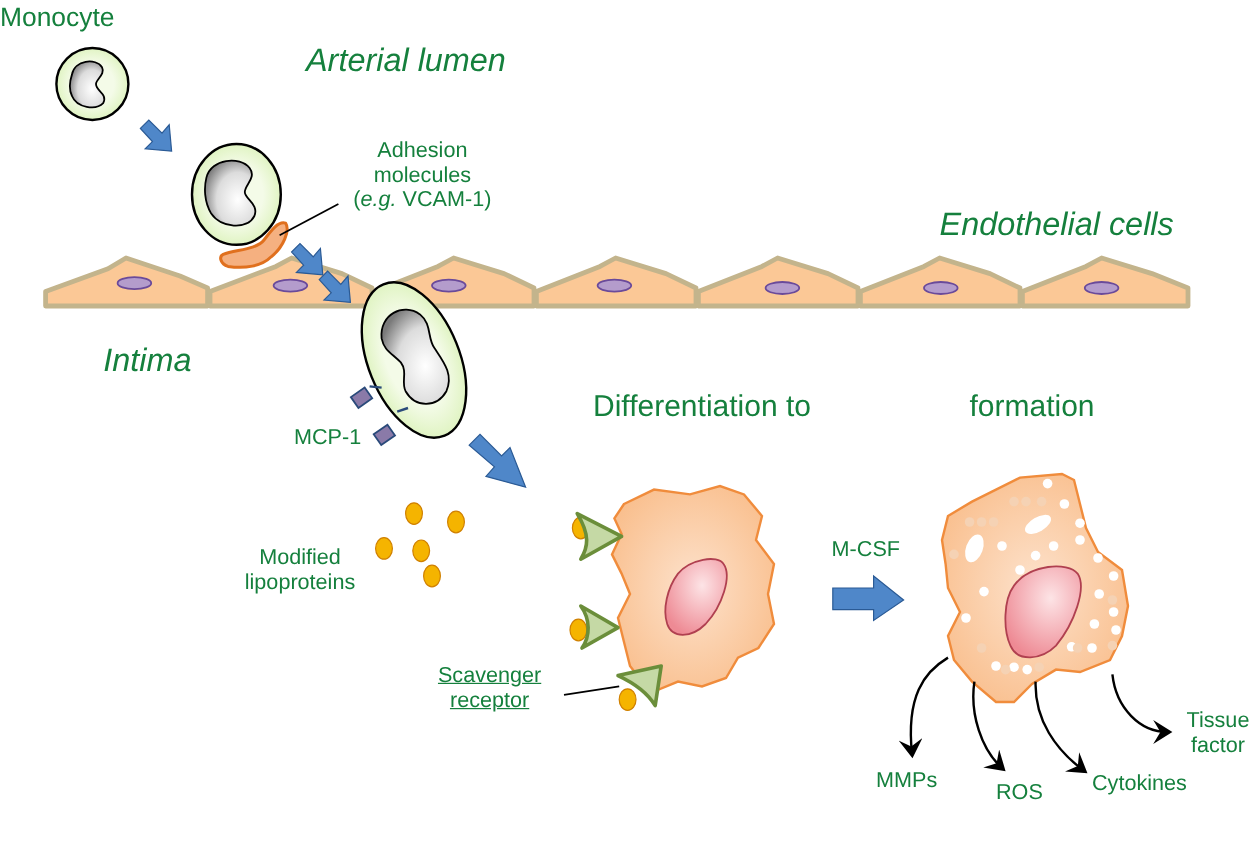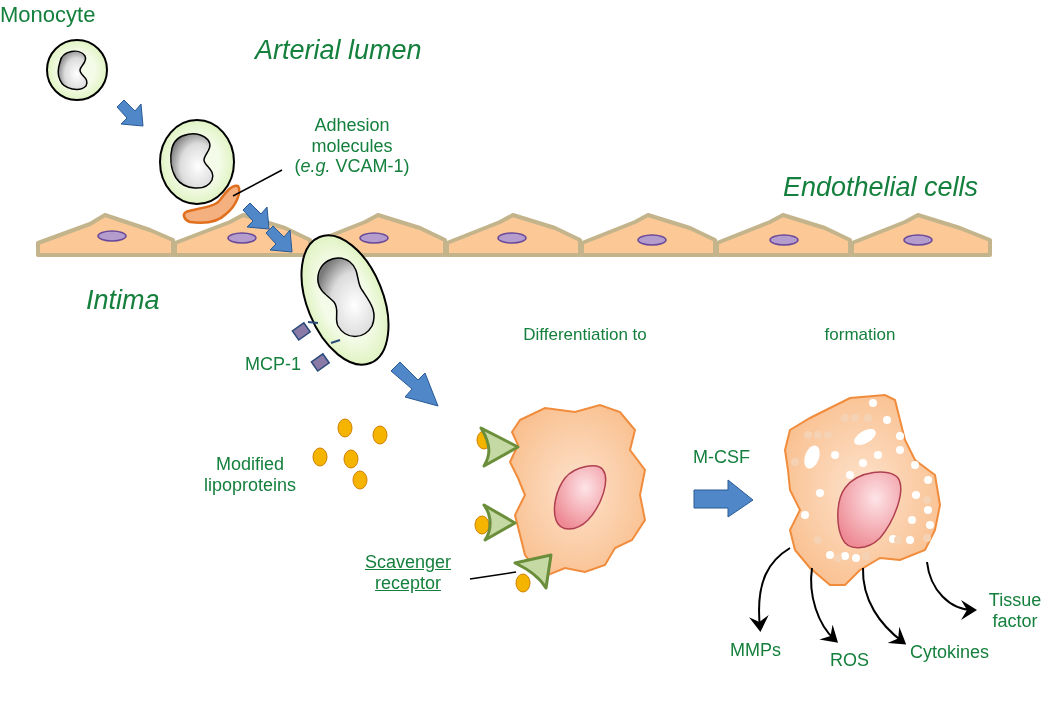--- a/index.html
+++ b/index.html
@@ -3,21 +3,21 @@
 <meta charset="utf-8">
 <style>
   html, body { margin: 0; padding: 0; background: #ffffff; }
   body { width: 1050px; height: 708px; position: relative; overflow: hidden; font-family: "Liberation Sans", sans-serif; }
   svg { position: absolute; left: 0; top: 0; }
   .lbl { position: absolute; color: #15803d; font-family: "Liberation Sans", sans-serif; line-height: 1.15; white-space: nowrap; }
   .c { text-align: center; }
   .ital { font-style: italic; }
   .f18 { font-size: 18px; }
   .f22 { font-size: 22px; }
-  .f25 { font-size: 17px; }
+  .f25 { font-size: 25px; }
   .f27 { font-size: 27px; }
 </style>
 </head>
 <body>
 
 <svg width="1050" height="708" viewBox="0 0 1050 708">
   <defs>
     <radialGradient id="nucGrad" cx="0.65" cy="0.6" r="0.7">
       <stop offset="0" stop-color="#ffffff"></stop>
       <stop offset="0.6" stop-color="#dcdcdc"></stop>

